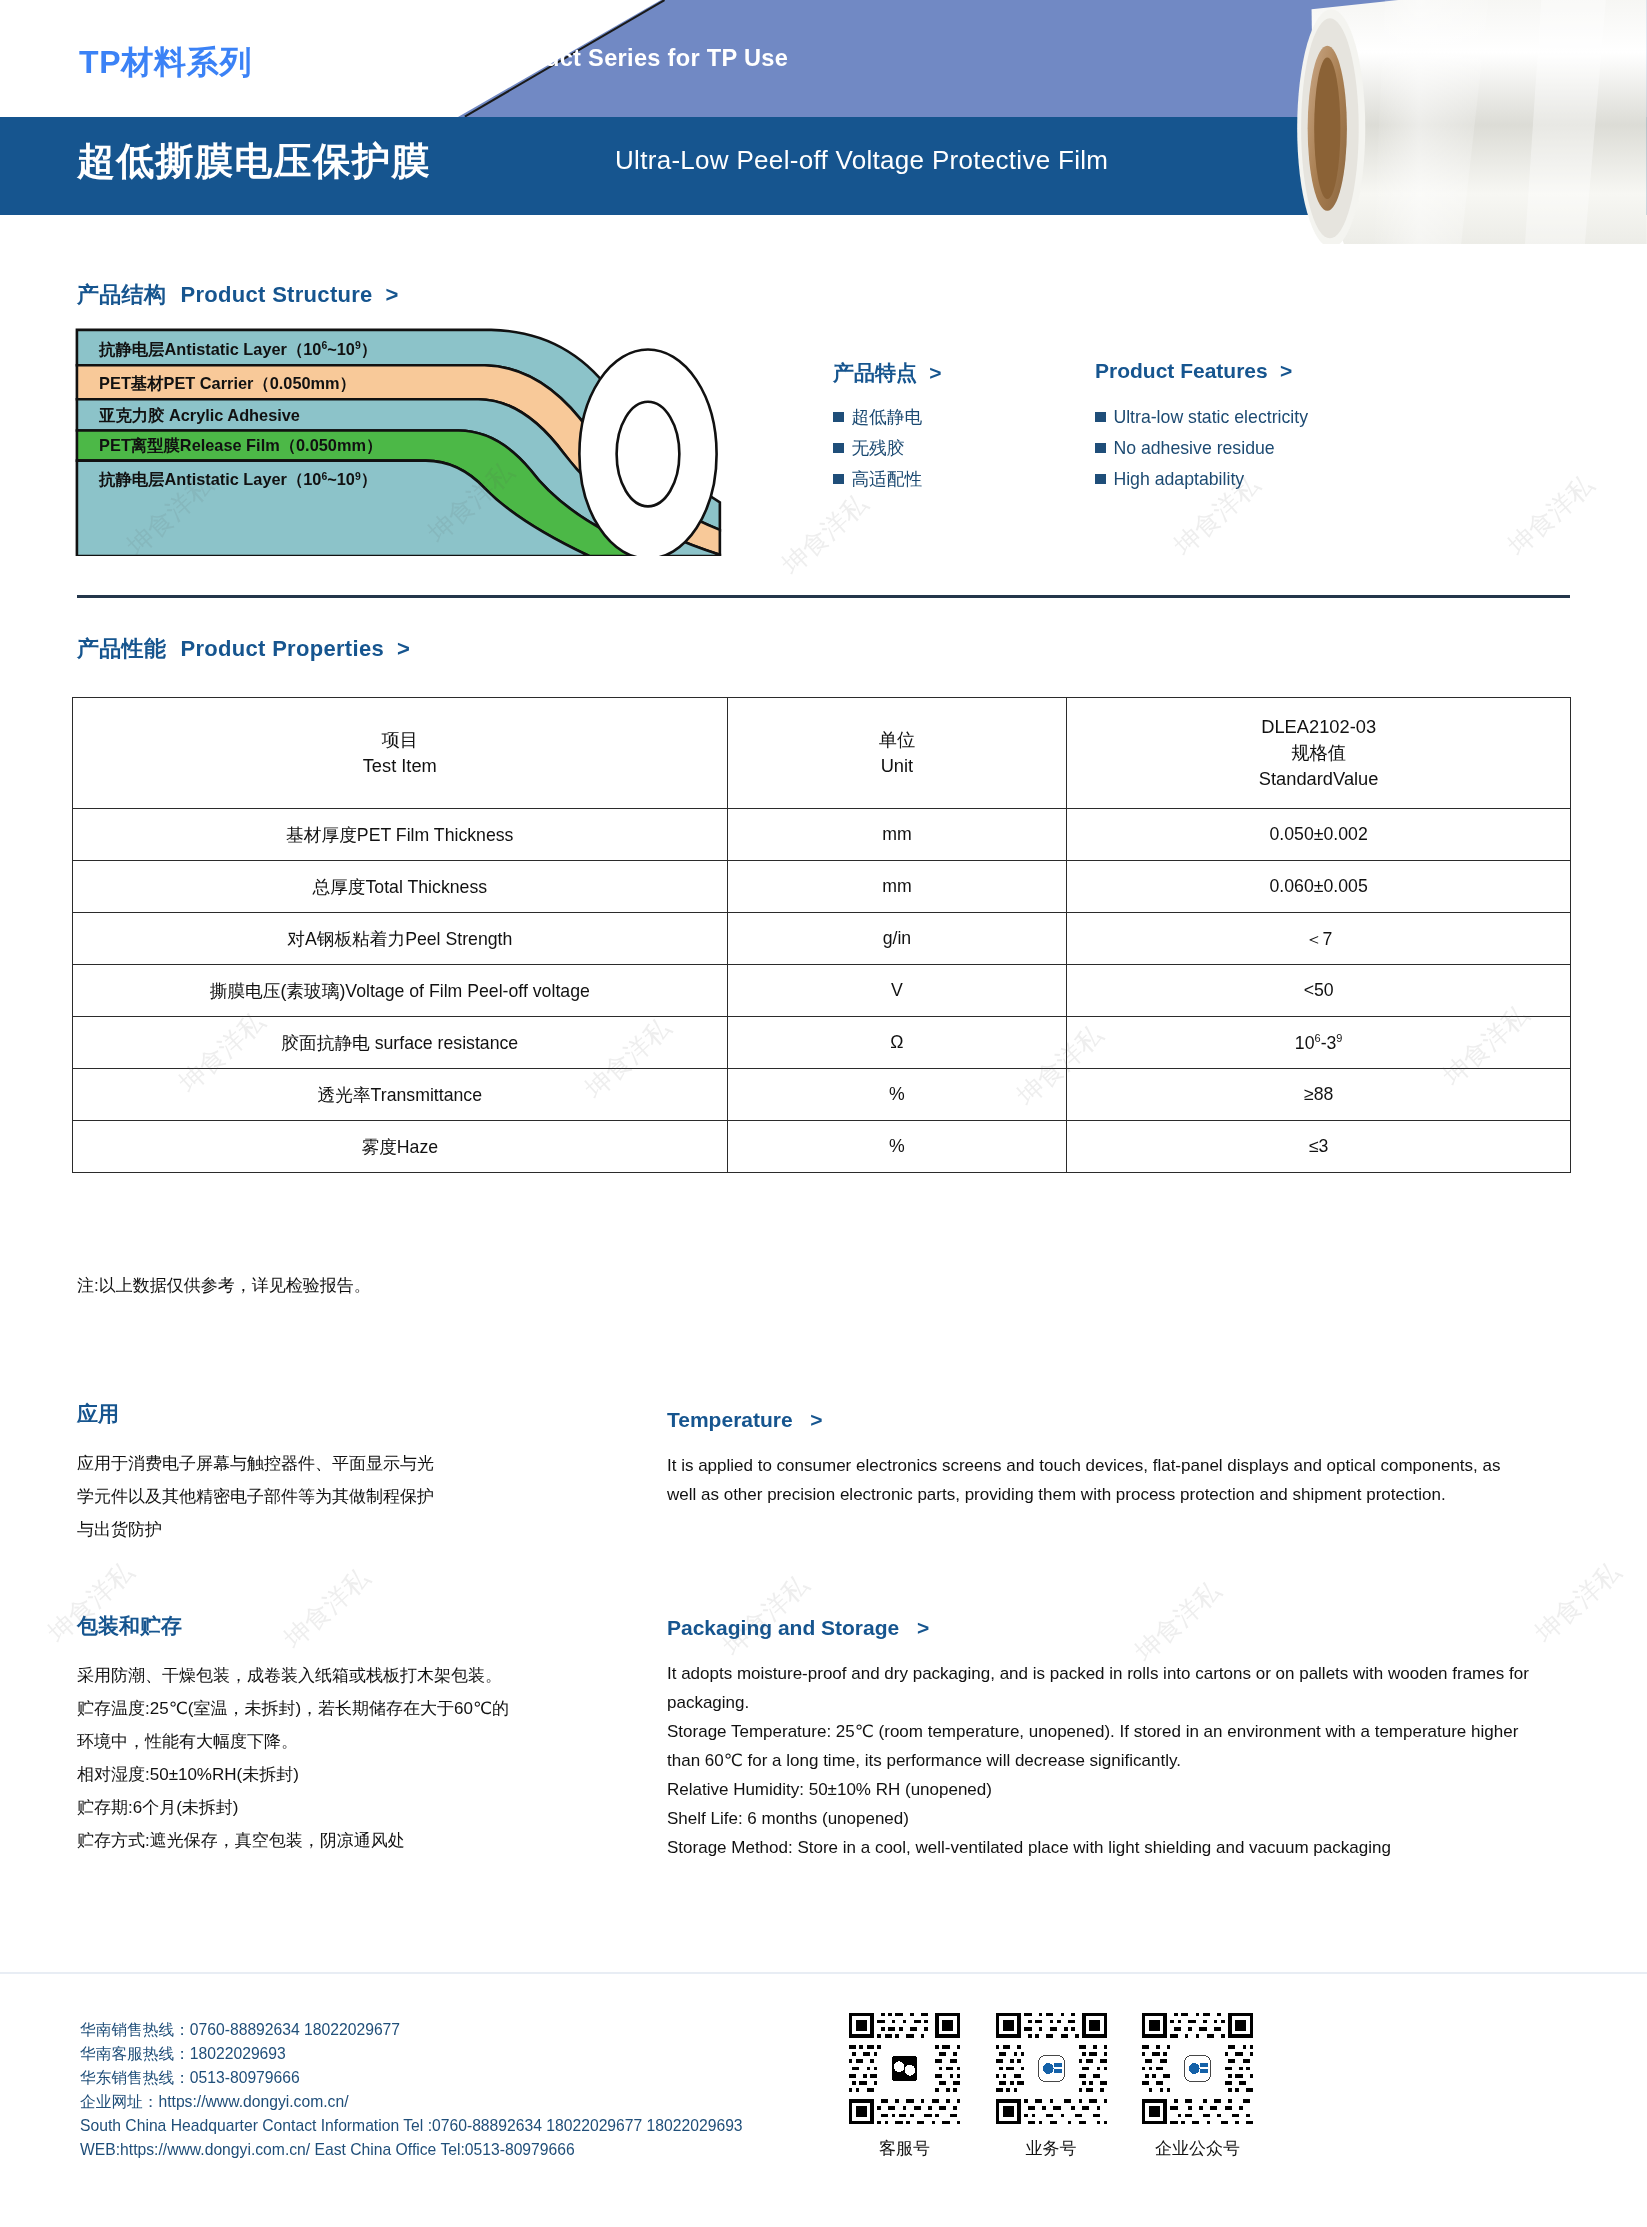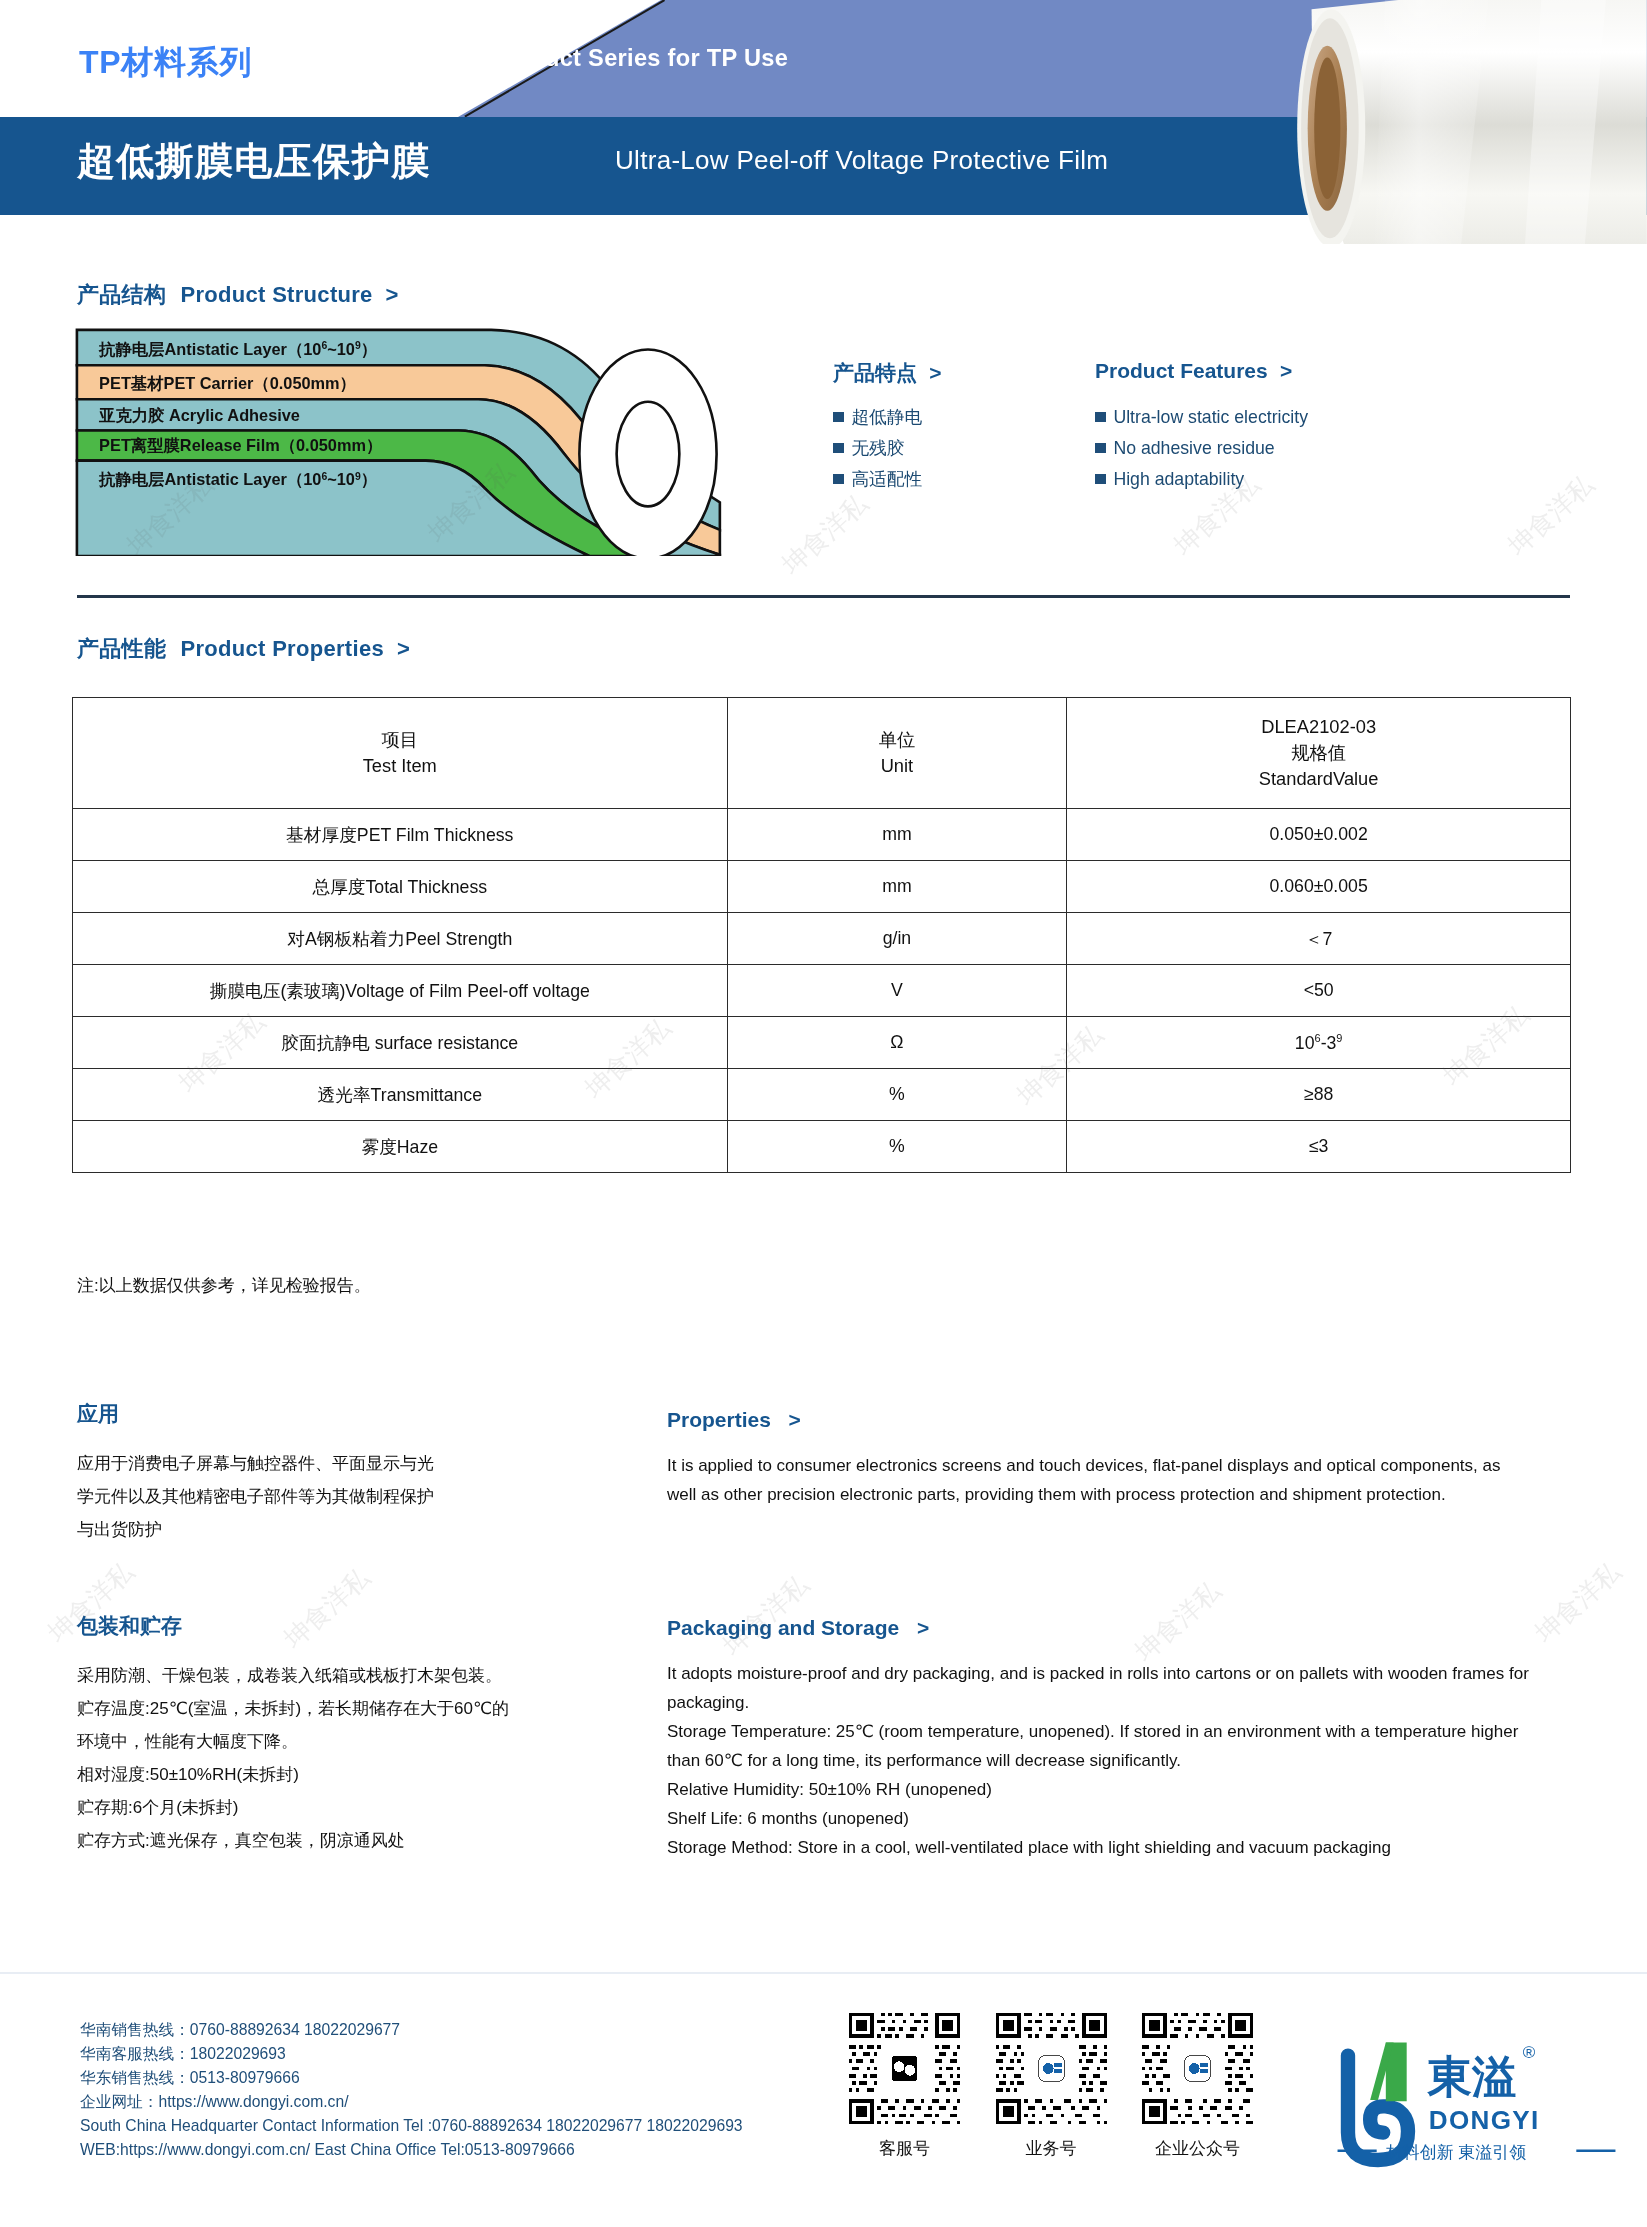--- a/index.html
+++ b/index.html
@@ -292,21 +292,21 @@
       <td>%</td>
       <td>≤3</td>
     </tr>
   </tbody>
     </table>
 
   <div class="note" style="top:1272px;">注:以上数据仅供参考，详见检验报告。</div>
 
   <div class="blk-title" style="left:77px; top:1400px;">应用</div>
   <div class="blk-title" style="left:667px; top:1408px;">
-    <span>Properties</span>
+    <span>Temperature</span>
     <span class="chev" style="margin-left:11.8px;">&gt;</span>
   </div>
 
   <div class="blk-body" style="left:667px; top:1451px; width:851px;">It is applied to consumer electronics screens and touch devices, flat-panel displays and optical components, as well as other precision electronic parts, providing them with process protection and shipment protection.</div>
   <div class="blk-body blk-body-cn" style="left:77px; top:1447px; width:524px; white-space:pre-line;">应用于消费电子屏幕与触控器件、平面显示与光
 学元件以及其他精密电子部件等为其做制程保护
 与出货防护</div>
 
   <div class="blk-title" style="left:77px; top:1612px;">包装和贮存</div>
   <div class="blk-title" style="left:667px; top:1616px;">
@@ -656,35 +656,20 @@
         </g>
         <rect x="13" y="13" width="7" height="7" rx="1.4" fill="#fff" stroke="#000" stroke-width="0.2"></rect>
         <circle cx="15.6" cy="16.5" r="1.5" fill="#1461a8"></circle>
         <rect x="17.3" y="15" width="2.1" height="1.1" fill="#1461a8"></rect>
         <rect x="17.3" y="16.6" width="2.1" height="1.1" fill="#1461a8"></rect>
       </svg>
       <div class="qr-cap">企业公众号</div>
     </div>
   </div>
 
-  <div class="logo-wrap">
-    <svg width="295" height="137" viewBox="0 0 450 210">
-
-      <path d="M 28 30 Q 28 130 28 148 Q 28 190 74 190 Q 120 190 120 146 Q 120 112 86 108 Q 62 106 62 128 Q 62 148 82 148" fill="none" stroke="#1461a8" stroke-width="22" stroke-linecap="round"></path>
-      <path d="M 86 10 L 118 10 L 118 100 L 86 100 Z" fill="#3aa949"></path>
-      <path d="M 86 10 L 98 10 L 74 98 L 62 98 Z" fill="#3aa949"></path>
-
-      <text x="150" y="86" font-family="Liberation Sans, sans-serif" font-size="68" font-weight="bold" fill="#1461a8">東溢</text>
-      <text x="296" y="34" font-family="Liberation Sans, sans-serif" font-size="26" fill="#1461a8">®</text>
-      <text x="152" y="142" font-family="Liberation Sans, sans-serif" font-size="40" font-weight="bold" letter-spacing="2" fill="#1461a8">DONGYI</text>
-      <line x1="12" y1="176" x2="72" y2="176" stroke="#1461a8" stroke-width="4"></line>
-      <line x1="378" y1="176" x2="438" y2="176" stroke="#1461a8" stroke-width="4"></line>
-      <text x="86" y="187" font-family="Liberation Sans, sans-serif" font-size="26" fill="#1461a8">材料创新  東溢引领</text>
-    </svg>
-  </div>
 
   <div class="wm" style="left:118px; top:498px;">坤食洋私</div>
   <div class="wm" style="left:419px; top:485px;">坤食洋私</div>
   <div class="wm" style="left:773px; top:517px;">坤食洋私</div>
   <div class="wm" style="left:1165px; top:498px;">坤食洋私</div>
   <div class="wm" style="left:1499px; top:498px;">坤食洋私</div>
   <div class="wm" style="left:170px; top:1035px;">坤食洋私</div>
   <div class="wm" style="left:576px; top:1041px;">坤食洋私</div>
   <div class="wm" style="left:1008px; top:1048px;">坤食洋私</div>
   <div class="wm" style="left:1434px; top:1028px;">坤食洋私</div>

